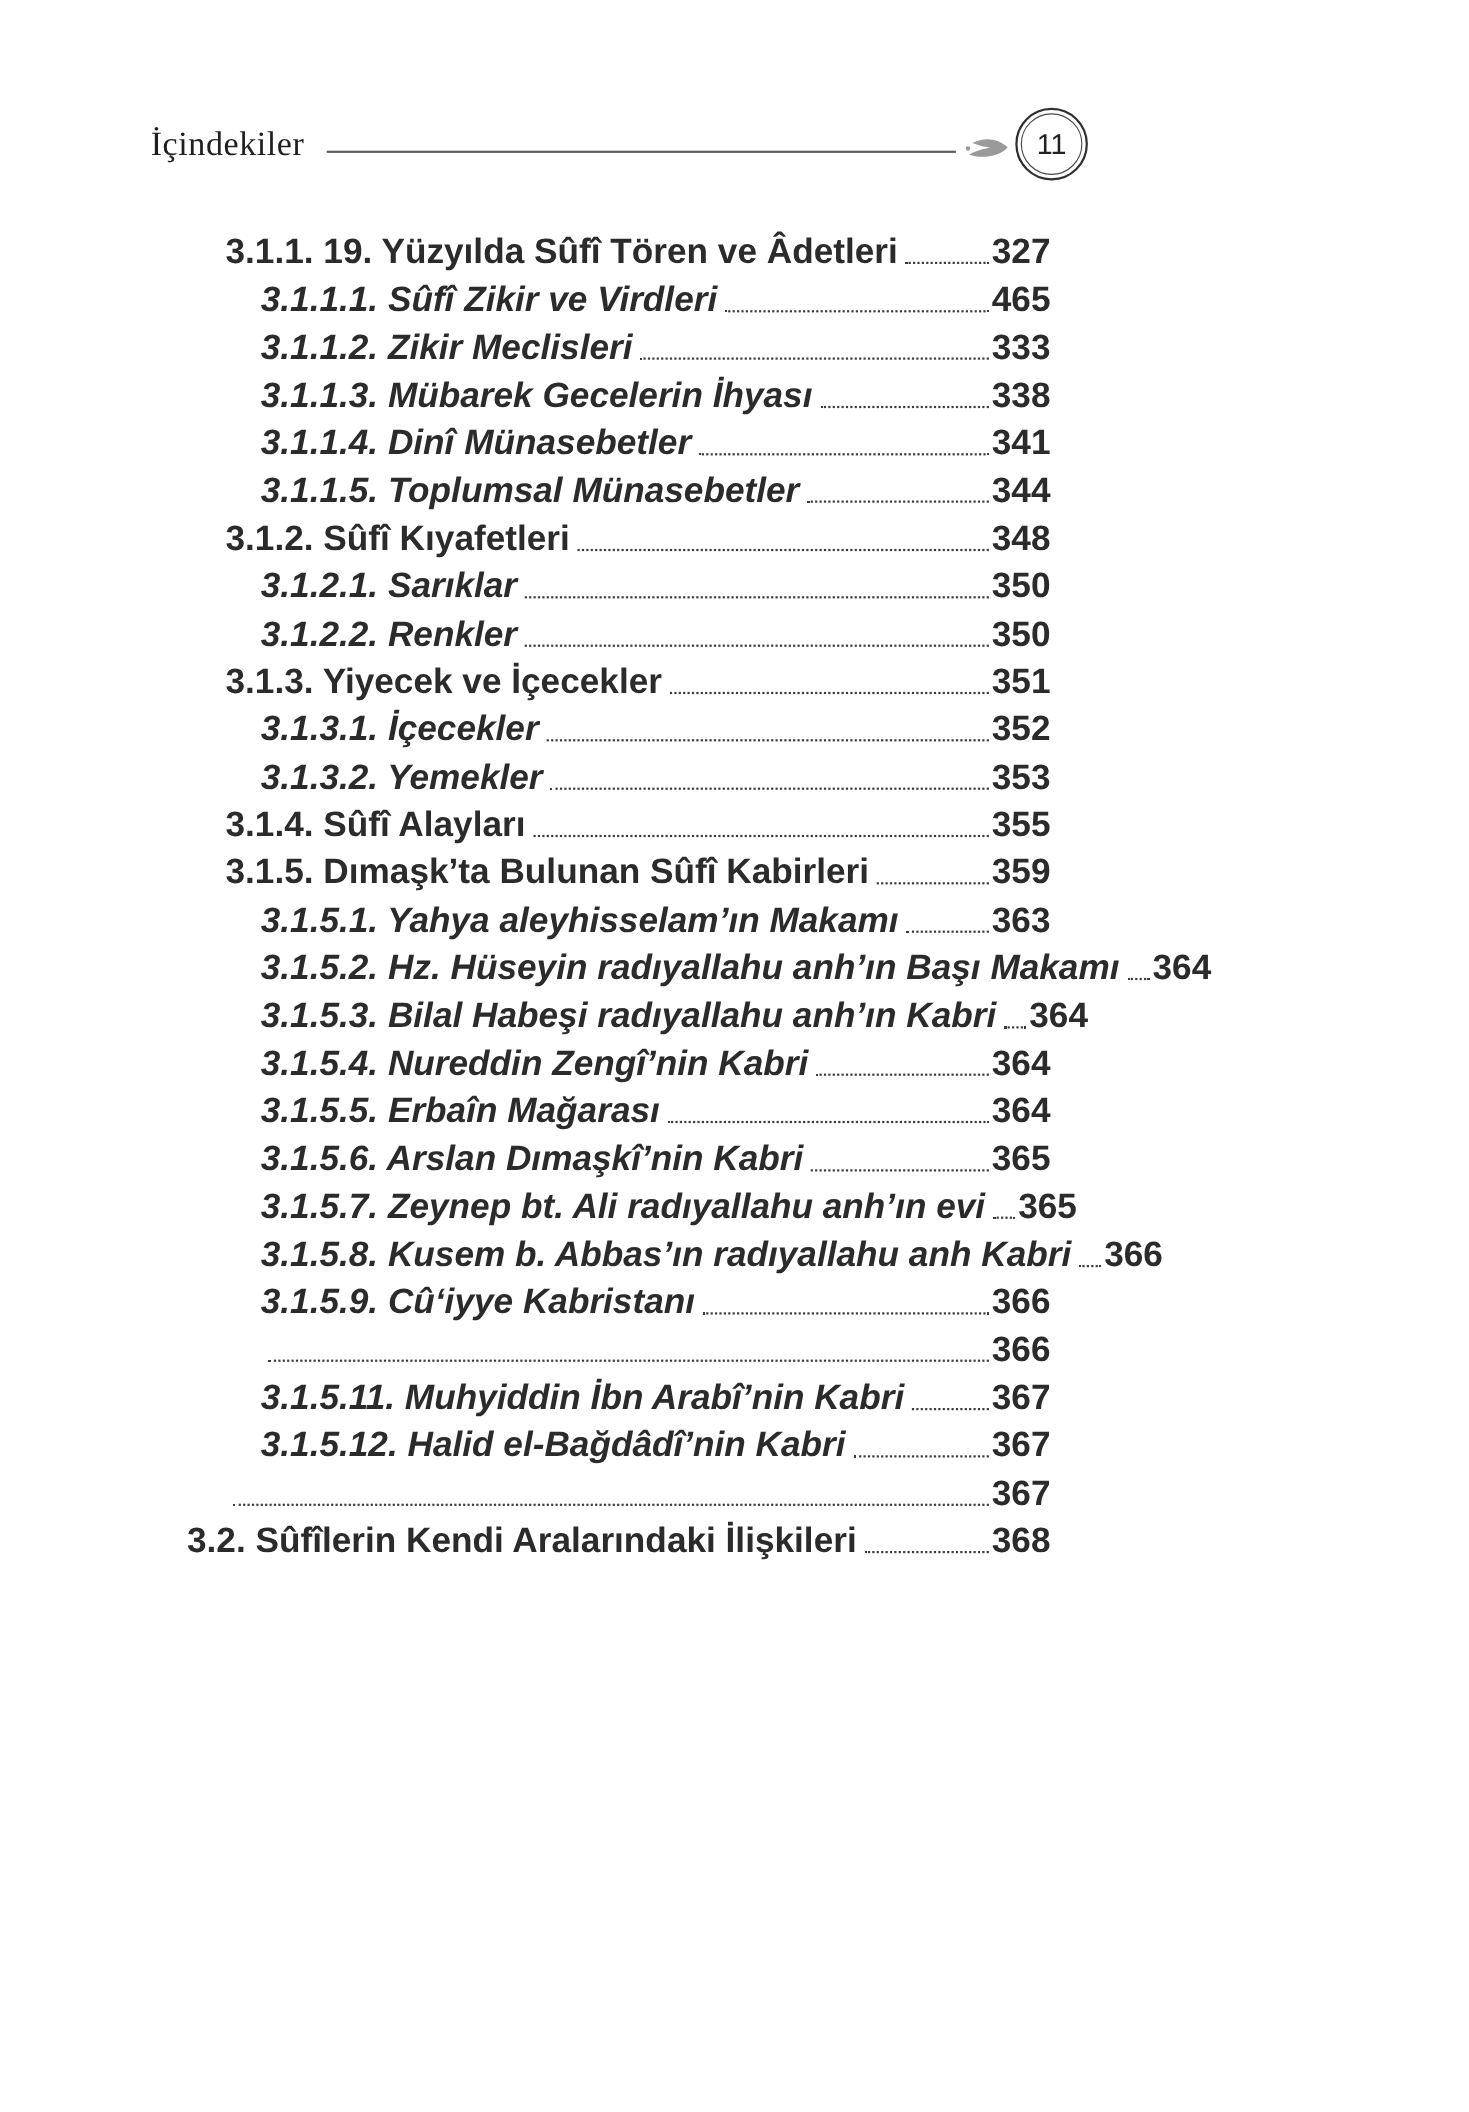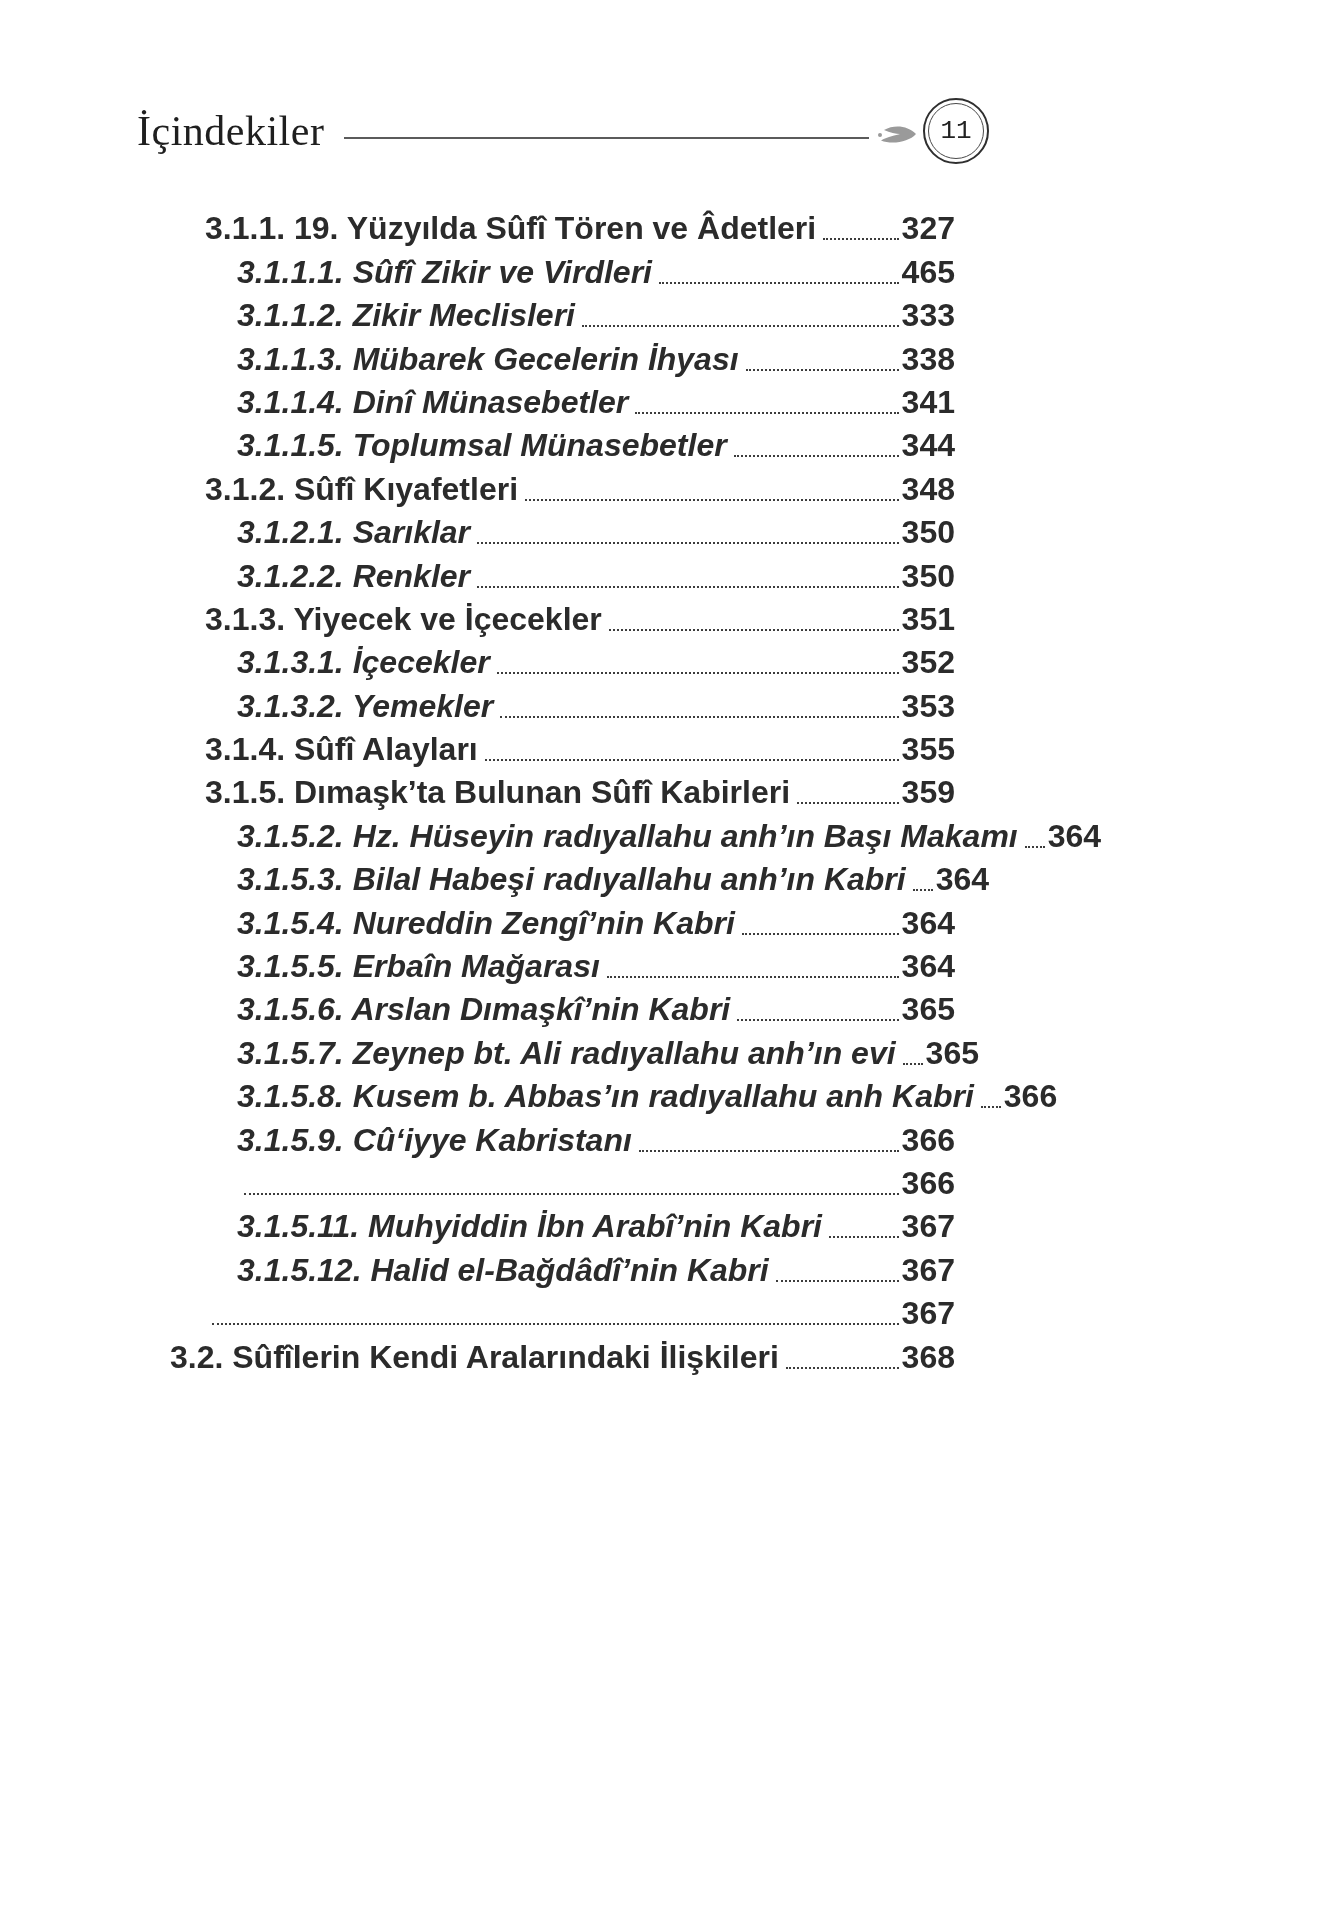--- a/index.html
+++ b/index.html
@@ -16,21 +16,21 @@
   
   .header{
     position:absolute;
     left:137px;top:98px;
     width:852px;
     display:flex;
     align-items:center;
   }
   .header-title{
     font-family:"Liberation Serif", serif;
-    font-size:42px;
+    font-size:31px;
     color:#1f1f1f;
     white-space:nowrap;
     letter-spacing:.5px;
   }
   .header-rule{
     flex:1;
     height:0;
     border-bottom:2px solid #5b5b5b;
     margin:14px 6px 0 20px;
   }
@@ -47,21 +47,21 @@
     flex:0 0 auto;
     background:#fff;
   }
   .page-circle::before{
     content:"";
     position:absolute;inset:3px;
     border:1.5px solid #4a4a4a;
     border-radius:50%;
   }
   .page-circle .num{
-    font-family:Liberation Mono, monospace;
+    font-family:Liberation Sans, sans-serif;
     font-size:26px;color:#222;
     position:relative;
   }
 
   
   .toc{
     position:absolute;
     left:137px;top:204px;
     width:818px;
   }
@@ -171,20 +171,25 @@
         <span class="label">3.1.4. Sûfî Alayları</span>
         <span class="leader"></span>
         <span class="pagenum">355</span>
       </div>
       <div class="row level-1">
         <span class="label">3.1.5. Dımaşk’ta Bulunan Sûfî Kabirleri</span>
         <span class="leader"></span>
         <span class="pagenum">359</span>
       </div>
       <div class="row level-2 italic">
+        <span class="label">3.1.5.1. Yahya aleyhisselam’ın Makamı</span>
+        <span class="leader"></span>
+        <span class="pagenum">363</span>
+      </div>
+      <div class="row level-2 italic">
         <span class="label">3.1.5.2. Hz. Hüseyin radıyallahu anh’ın Başı Makamı</span>
         <span class="leader"></span>
         <span class="pagenum">364</span>
       </div>
       <div class="row level-2 italic">
         <span class="label">3.1.5.3. Bilal Habeşi radıyallahu anh’ın Kabri</span>
         <span class="leader"></span>
         <span class="pagenum">364</span>
       </div>
       <div class="row level-2 italic">

